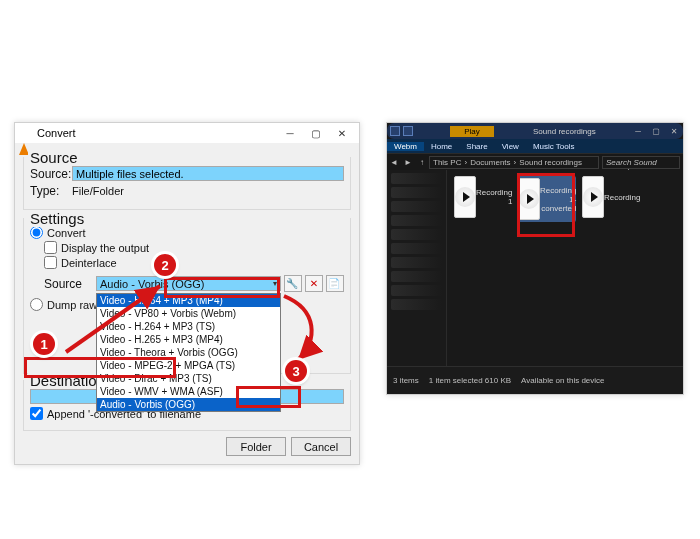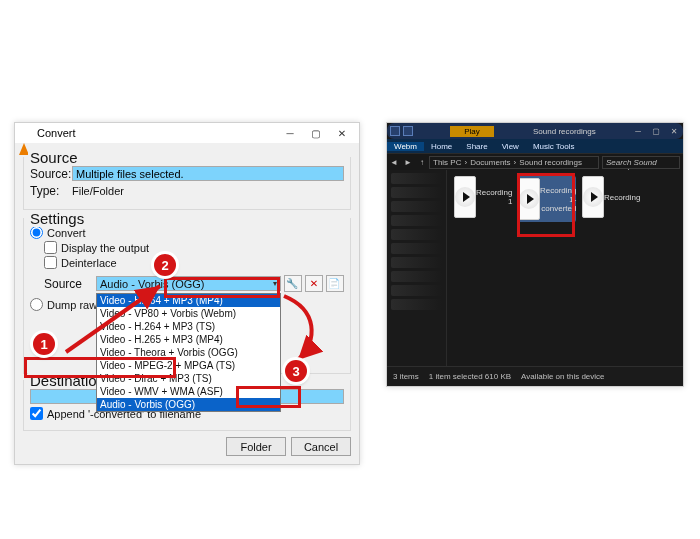--- a/index.html
+++ b/index.html
@@ -54,21 +54,21 @@
   #exp-addr .search { width:78px; border:1px solid #3a3a3a; padding:1px 3px; height:13px; margin-left:3px; margin-right:3px; font-style:italic;}
   #exp-body { display:flex; height:196px; }
   #exp-side { width:60px; background:#1a1a1a; border-right:1px solid #2b2b2b; }
   #exp-side div { height:11px; margin:3px 4px; background:linear-gradient(90deg,#2b2b2b,#1a1a1a); border-radius:2px; }
   #exp-main { flex:1; background:#191919; padding:6px 4px; position:relative; display:flex; align-items:flex-start; }
   .file-item { width:58px; display:flex; flex-direction:row; align-items:center; font-size:8px; color:#dadada; text-align:right; margin:0 3px; }
   .file-item .thumb { width:42px; height:42px; background:#fbfbfb; border:1px solid #cfcfcf; display:flex; align-items:center; justify-content:center; border-radius:2px; }
   .file-item .play { width:20px; height:20px; border-radius:50%; background:radial-gradient(#fff,#ddd); display:flex; align-items:center; justify-content:center;}
   .file-item .play::after { content:""; border-left:7px solid #111; border-top:5px solid transparent; border-bottom:5px solid transparent; margin-left:2px;}
   .file-item.sel { background:#3a5b89; padding:2px 0; border-radius:2px;}
-  #exp-status { height:20px; background:#1b1b1b; border-top:1px solid #2e2e2e; font-size:8px; color:#bfbfbf; display:flex; align-items:center; padding:0 6px;}
+  #exp-status { height:28px; background:#1b1b1b; border-top:1px solid #2e2e2e; font-size:8px; color:#bfbfbf; display:flex; align-items:center; padding:0 6px;}
   #exp-status span { margin-right:10px; }
 
   
   .cone { width:0; height:0; border-left:5px solid transparent; border-right:5px solid transparent; border-bottom:12px solid #eb7d00; position:relative;}
   .cone::after{content:"";position:absolute;left:-4px;top:4px;width:8px;height:2px;background:#fff;}
 </style>
 </head>
 <body>
 
 <div id="convert" class="frame">

